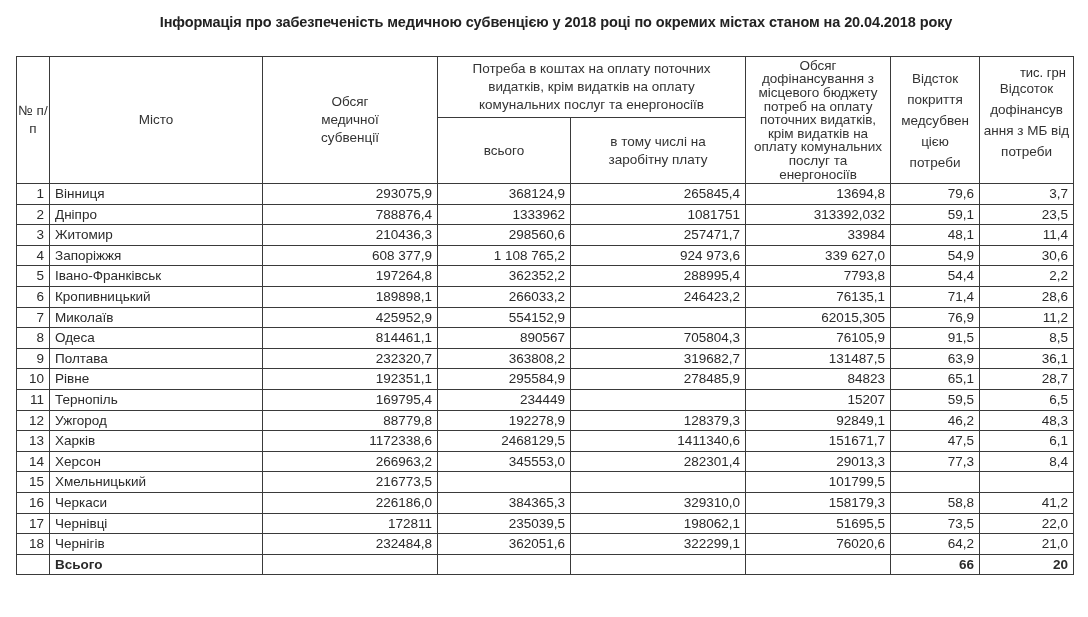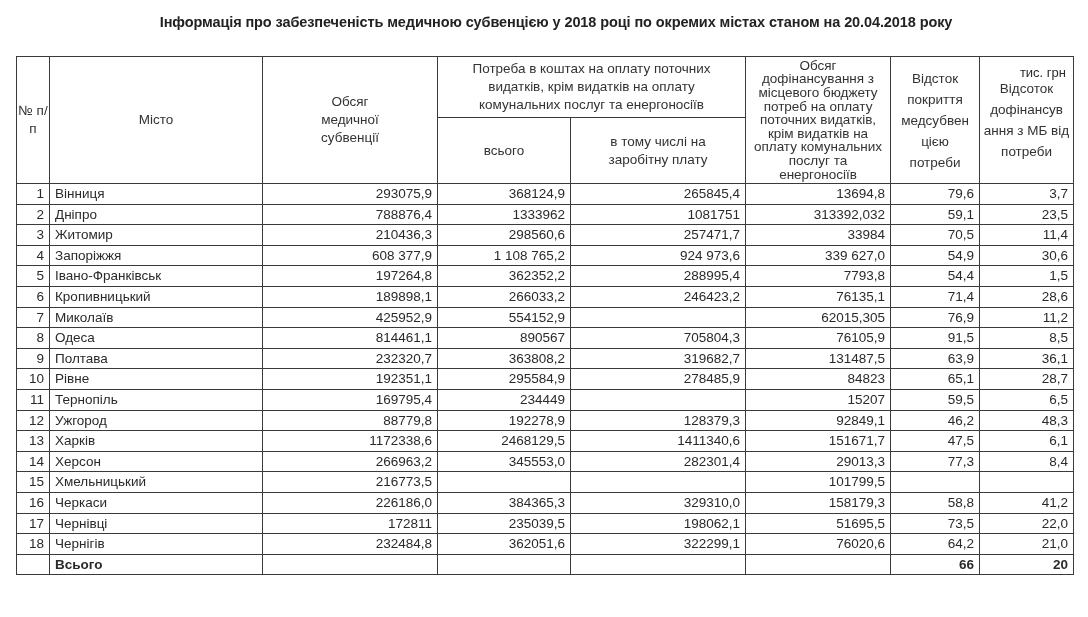--- a/index.html
+++ b/index.html
@@ -74,42 +74,42 @@
         <td class="num">59,1</td>
         <td class="num">23,5</td>
       </tr>
       <tr>
         <td class="idx">3</td>
         <td class="city">Житомир</td>
         <td class="num">210436,3</td>
         <td class="num">298560,6</td>
         <td class="num">257471,7</td>
         <td class="num">33984</td>
-        <td class="num">70,5</td>
+        <td class="num">48,1</td>
         <td class="num">11,4</td>
       </tr>
       <tr>
         <td class="idx">4</td>
         <td class="city">Запоріжжя</td>
         <td class="num">608 377,9</td>
         <td class="num">1 108 765,2</td>
         <td class="num">924 973,6</td>
         <td class="num">339 627,0</td>
         <td class="num">54,9</td>
         <td class="num">30,6</td>
       </tr>
       <tr>
         <td class="idx">5</td>
         <td class="city">Івано-Франківськ</td>
         <td class="num">197264,8</td>
         <td class="num">362352,2</td>
         <td class="num">288995,4</td>
         <td class="num">7793,8</td>
         <td class="num">54,4</td>
-        <td class="num">1,5</td>
+        <td class="num">2,2</td>
       </tr>
       <tr>
         <td class="idx">6</td>
         <td class="city">Кропивницький</td>
         <td class="num">189898,1</td>
         <td class="num">266033,2</td>
         <td class="num">246423,2</td>
         <td class="num">76135,1</td>
         <td class="num">71,4</td>
         <td class="num">28,6</td>

